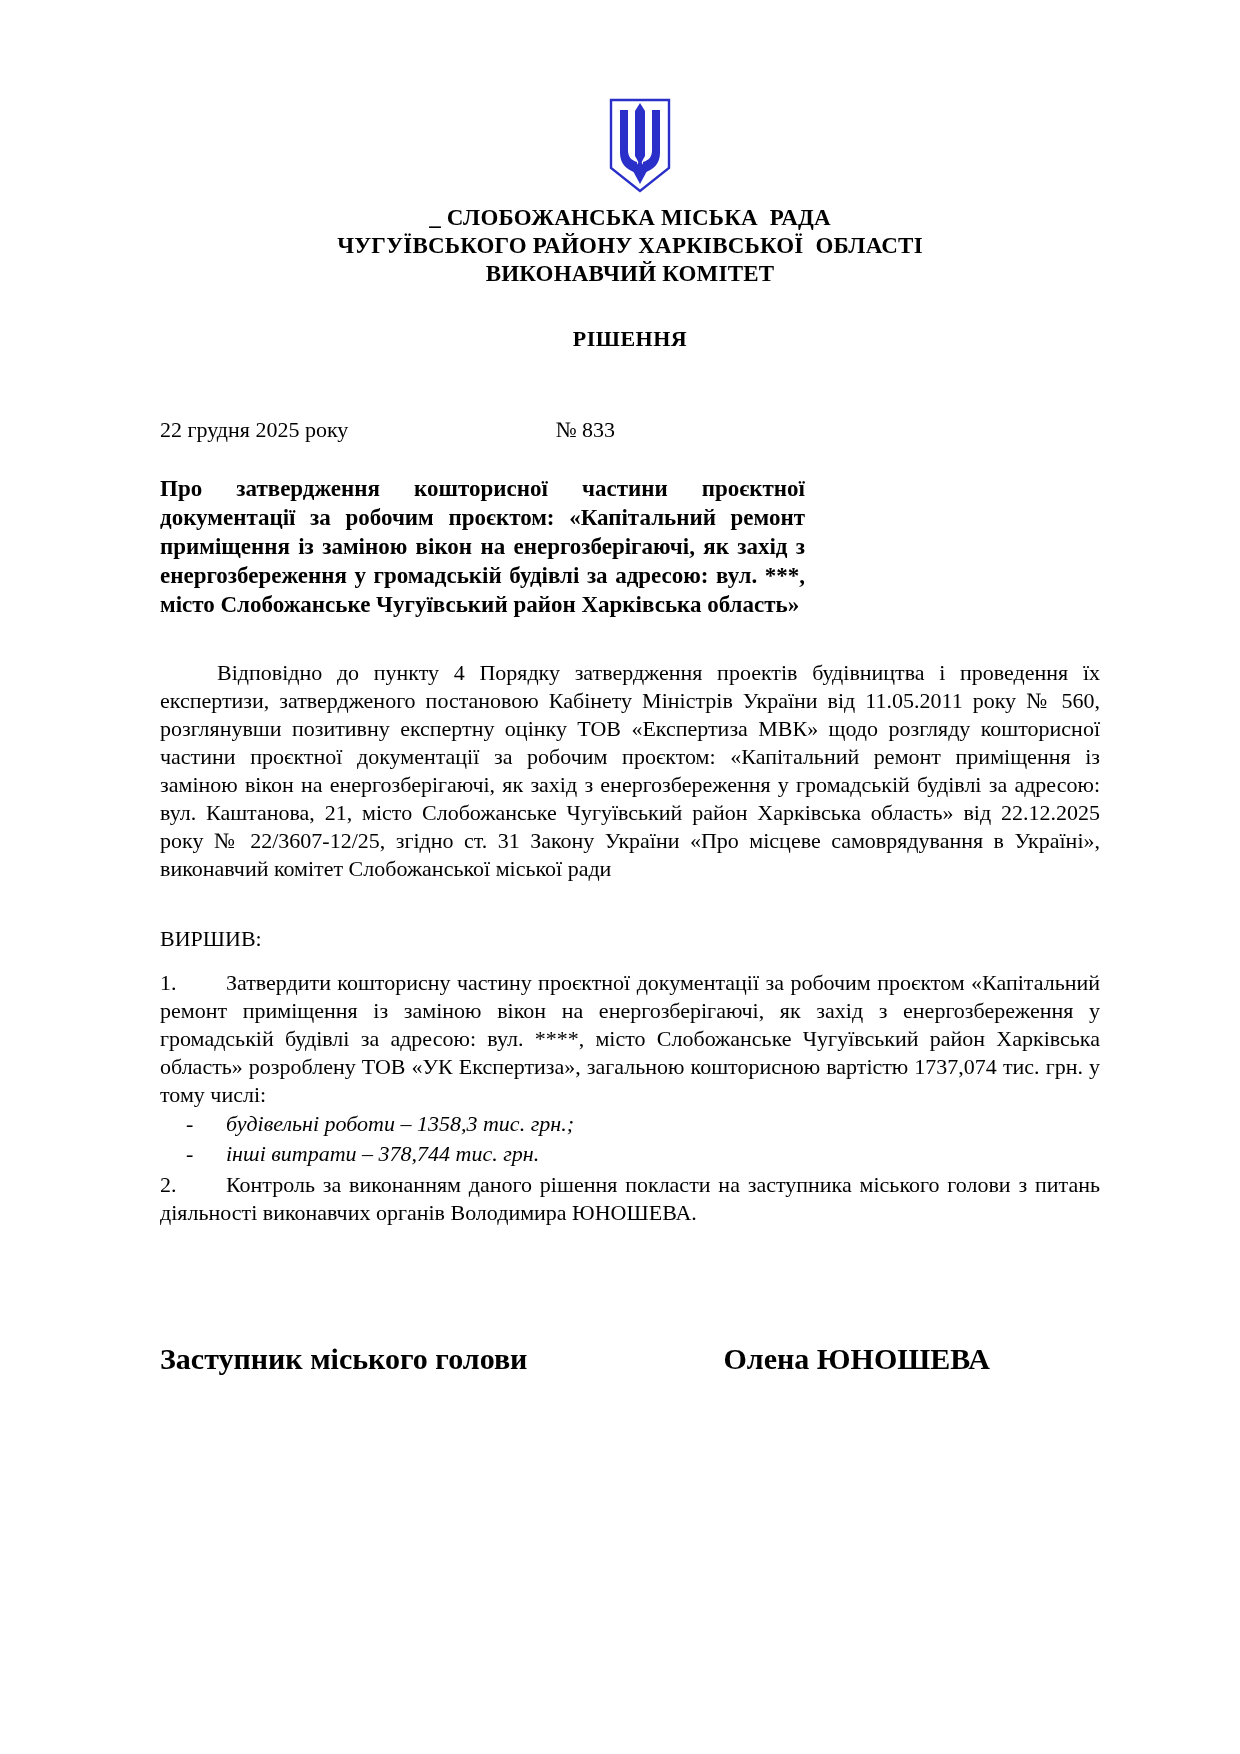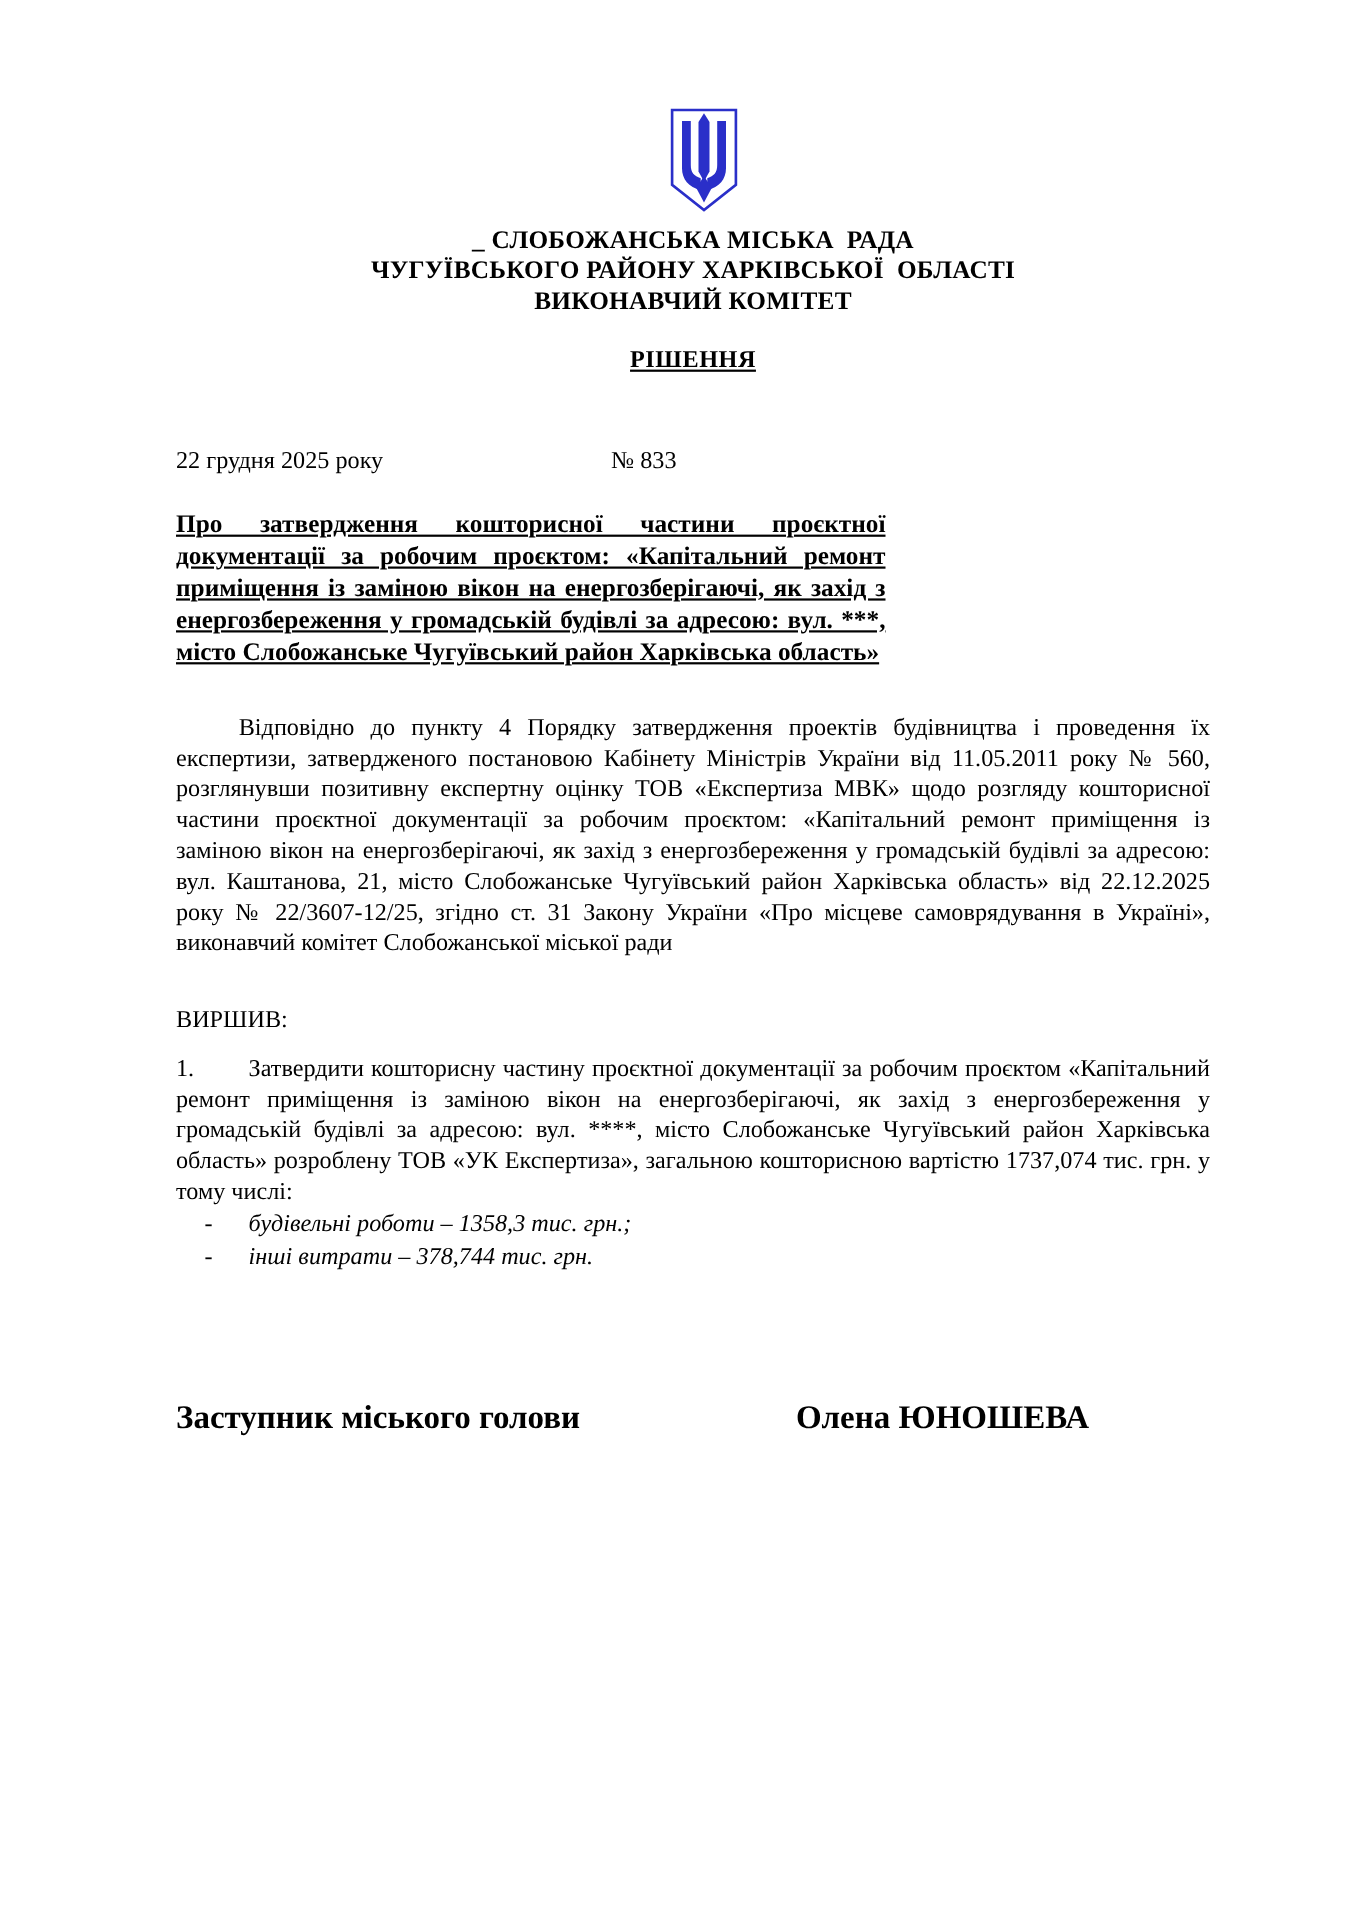--- a/index.html
+++ b/index.html
@@ -22,45 +22,43 @@
   }
   .org-block{margin-top:10px;text-align:center;}
   .org-line{
     font-weight:bold;
     font-size:23px;
     line-height:28px;
     white-space:pre-wrap;
     letter-spacing:.2px;
   }
   .doc-title{
-    margin-top:26px;
+    margin-top:38px;
     text-align:center;
     font-weight:bold;
     font-size:22px;
     letter-spacing:.5px;
-    text-decoration:underline;
   }
   .meta-row{
     display:flex;
     margin-top:64px;
     font-size:22px;
     line-height:28px;
     align-items:flex-end;
   }
   .meta-date{width:260px;}
   .meta-place{flex:1;text-align:center;}
   .meta-number{width:300px;text-align:right;padding-right:105px;box-sizing:border-box;}
   .subject{
     margin:30px 12px 0 0;
     width:645px;
     font-weight:bold;
     font-size:23px;
     line-height:29px;
     text-align:justify;
-    text-decoration:underline;
   }
   .preamble{
     margin:40px 0 0 0;
     font-size:22px;
     line-height:28px;
     text-align:justify;
     text-indent:57px;
   }
   .resolved{
     margin:42px 0 0 0;
@@ -128,19 +126,20 @@
   <p class="preamble">Відповідно до пункту 4  Порядку затвердження проектів будівництва і проведення їх експертизи, затвердженого постановою Кабінету Міністрів України від 11.05.2011 року № 560, розглянувши позитивну експертну оцінку ТОВ «Експертиза МВК»  щодо розгляду кошторисної частини проєктної документації за робочим проєктом: «Капітальний ремонт приміщення  із заміною вікон на енергозберігаючі, як захід з енергозбереження у громадській будівлі за адресою: вул. Каштанова, 21, місто Слобожанське Чугуївський район Харківська область»  від 22.12.2025 року № 22/3607-12/25, згідно ст. 31 Закону України «Про місцеве самоврядування в Україні», виконавчий комітет Слобожанської міської ради</p>
 
   <p class="resolved">ВИРШИВ:</p>
 
   <p class="item"><span class="num">1.</span><span>Затвердити кошторисну частину проєктної документації за робочим проєктом «Капітальний ремонт приміщення із заміною вікон на енергозберігаючі, як захід з енергозбереження у громадській будівлі за адресою: вул. ****, місто Слобожанське Чугуївський район Харківська область» розроблену ТОВ «УК Експертиза», загальною кошторисною вартістю 1737,074 тис. грн. у тому числі:</span></p>
 
   <p class="sub-item"><span class="marker">-</span><span>будівельні роботи – 1358,3 тис. грн.;</span></p>
 
   <p class="sub-item"><span class="marker">-</span><span>інші витрати – 378,744 тис. грн.</span></p>
 
+  <p class="item item-2"><span class="num">2.</span><span>Контроль за виконанням даного рішення покласти на заступника міського голови з питань діяльності виконавчих органів Володимира ЮНОШЕВА.</span></p>
 
   <div class="sig-row">
     <span>Заступник міського голови</span>
     <span>Олена ЮНОШЕВА</span>
   </div>
 
 </div>
 
 </body></html>

